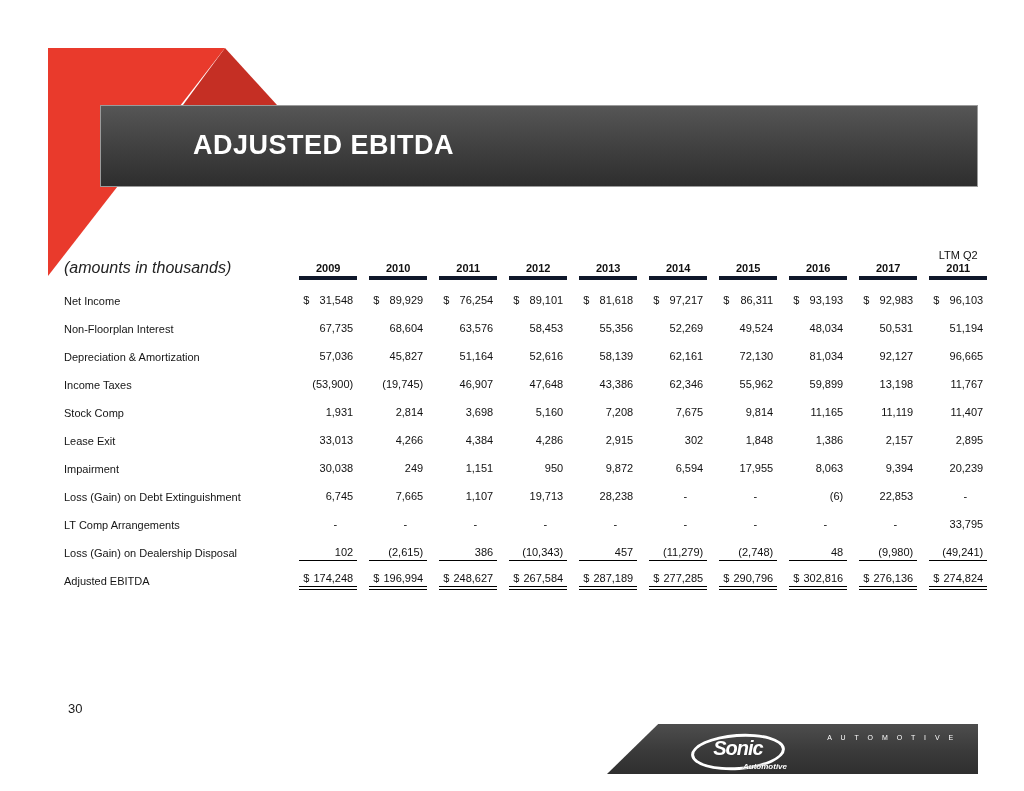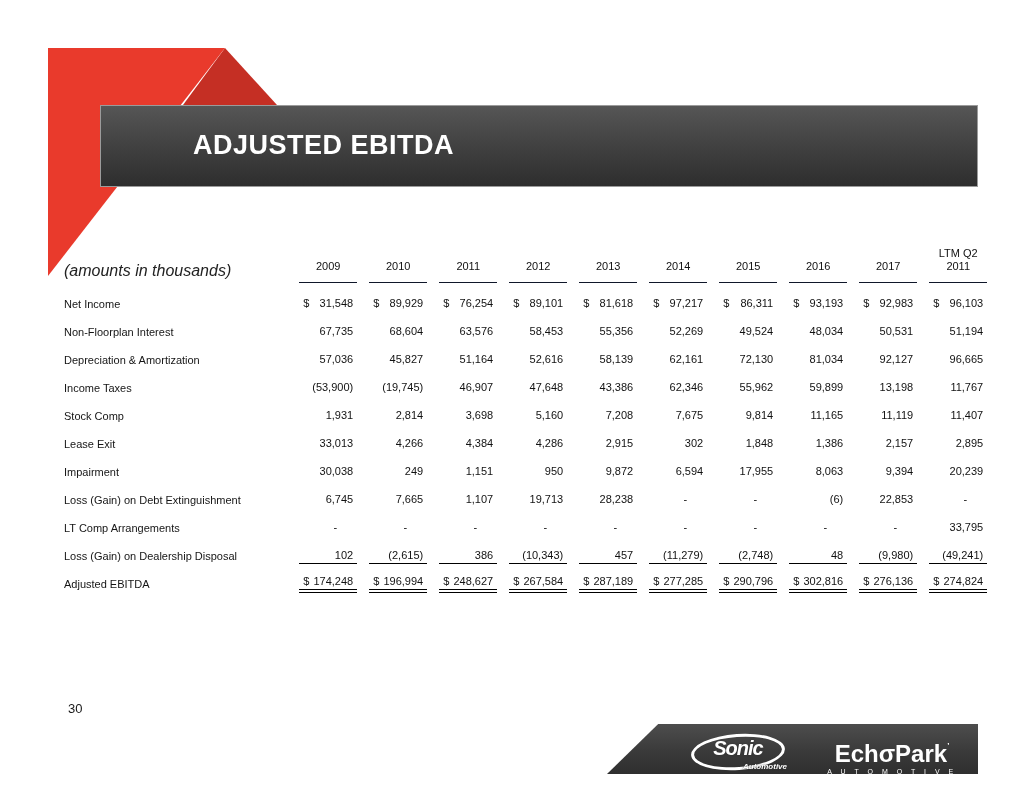--- a/index.html
+++ b/index.html
@@ -24,21 +24,21 @@
   table.fin{
     position:absolute;left:64px;top:247px;border-collapse:collapse;table-layout:fixed;
     font-size:11px;color:#111;
   }
   table.fin col.lbl{width:219px;}
   table.fin col.val{width:70px;}
   td{padding:0;}
   .hcell{vertical-align:bottom;height:33px;margin-top:12px;}
   .hwrap{margin:0 10px 0 2px;text-align:center;}
   .hsuper{padding-bottom:1px;white-space:nowrap;}
-  .hyear{border-bottom:1px solid #0f172a;padding-bottom:10px;}
+  .hyear{border-bottom:4px solid #0f172a;padding-bottom:2px;font-weight:bold;}
   .units{
     display:block;text-align:center;padding:0 66px 3px 0;
     font-style:italic;font-size:16px;color:#222;white-space:nowrap;
   }
   .dcell{height:28px;vertical-align:middle;}
   tbody tr:first-child .dcell{padding-top:7px;}
   .rowlabel{white-space:nowrap;color:#151515;}
   .cl{margin:0 10px 0 2px;text-align:right;padding:0 4px 2px 4px;}
   .money{display:flex;justify-content:space-between;align-items:baseline;}
   .u1{border-bottom:1px solid #000;}
@@ -592,18 +592,17 @@
     </tbody>
 </table>
 
 <div class="footerbar">
   <div class="sonic">
     <div class="sonic-oval"></div>
     <div class="sonic-name">Sonic</div>
     <div class="sonic-sub">Automotive</div>
   </div>
   <div class="echopark">
-    <div class="ep-name"><span>Echσ</span><span>Park</span><span class="ep-tm">’</span></div>
     <div class="ep-sub">A U T O M O T I V E</div>
   </div>
 </div>
 
 <div class="pagenum">30</div>
 
 </body></html>

